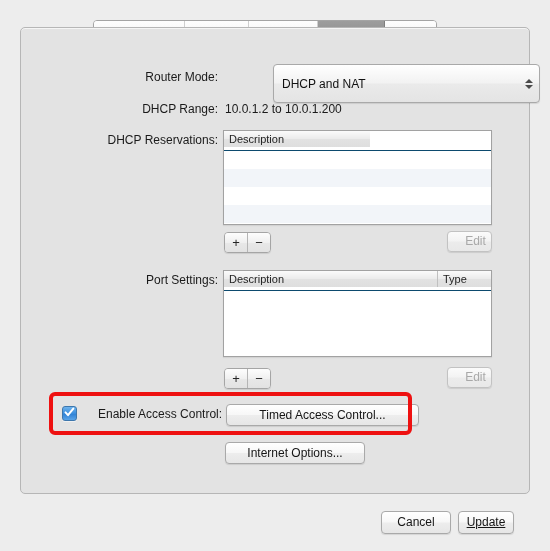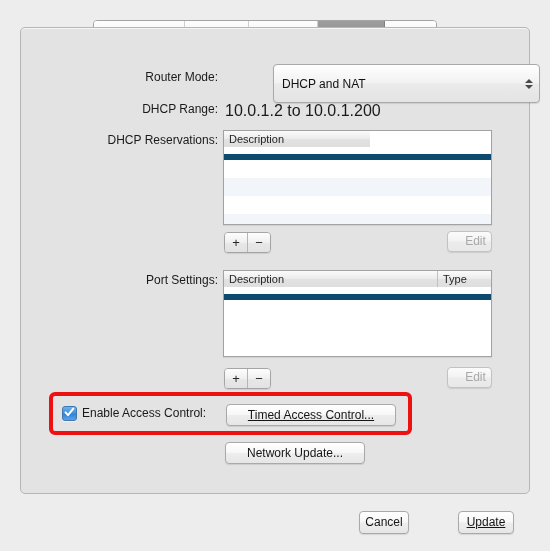--- a/index.html
+++ b/index.html
@@ -113,38 +113,38 @@
     width: 0; height: 0;
     border-left: 4px solid transparent;
     border-right: 4px solid transparent;
   }
   .tri-up { border-bottom: 4px solid #4a4a4a; margin-bottom: 2px; }
   .tri-dn { border-top: 4px solid #4a4a4a; }
 
   
   .value-text {
     position: absolute;
-    font-size: 16px;
+    font-size: 12px;
     color: #1a1a1a;
     white-space: nowrap;
   }
 
   
   .listbox {
     position: absolute;
     box-sizing: border-box;
     border: 1px solid #a2a2a2;
     background: #ffffff;
     overflow: hidden;
     box-shadow: 0 1px 1px rgba(0,0,0,0.07);
   }
   .lhead {
     display: flex;
-    height: 29px;
-    border-bottom: 6px solid #0c4a6e;
+    height: 20px;
+    border-bottom: 1px solid #0c4a6e;
     box-sizing: border-box;
   }
   .lhead .hc {
     height: 16px;
     line-height: 16px;
     font-size: 11px;
     color: #232323;
     padding-left: 5px;
     box-sizing: border-box;
     background: linear-gradient(to bottom, #fbfbfb 0%, #ebebeb 50%, #e2e2e2 51%, #dedede 100%);
@@ -229,21 +229,22 @@
     color: #a8a8a8;
     background: linear-gradient(to bottom, #fbfbfb 0%, #f3f3f3 48%, #ececec 52%, #e8e8e8 100%);
     border-color: #c2c2c2;
     padding-left: 12px;
   }
 
   
   .checkbox-wrap {
     position: absolute;
     display: flex;
-    align-items: flex-start;
+    align-items: center;
+    gap: 16px;
   }
   .cbox {
     width: 13px;
     height: 13px;
     border-radius: 3px;
     background: linear-gradient(to bottom, #6fb3ec 0%, #3a8ddd 50%, #2d7fd4 51%, #5aa4e8 100%);
     border: 1px solid #3d77ad;
     box-shadow: 0 1px 0 rgba(255,255,255,0.5);
     position: relative;
     flex: none;
@@ -337,20 +338,20 @@
 
 <div class="checkbox-wrap" style="left:62px; top:406px;">
   <span class="cbox">
     <svg width="11" height="11" viewBox="0 0 11 11">
       <path d="M1.5 5.4 L4 8.2 L9.3 1.6" stroke="#ffffff" stroke-width="2" fill="none" stroke-linecap="round" stroke-linejoin="round"></path>
     </svg>
   </span>
   <span class="cb-label">Enable Access Control:</span>
 </div>
 
-<div class="btn" style="left:226px; top:404px; width:170px; height:22px; line-height:20px;text-decoration:underline;">Timed Access Control...</div>
+<div class="btn" style="left:226px; top:404px; width:193px; height:22px; line-height:20px;">Timed Access Control...</div>
 
 <div id="redbox" style="border-color: rgb(238, 17, 17);"></div>
 
-<div class="btn" style="left:225px; top:442px; width:140px; height:22px; line-height:20px;">Network Update...</div>
-
-<div class="btn" style="left:359px; top:511px; width:50px; height:23px; line-height:21px;">Cancel</div>
+<div class="btn" style="left:225px; top:442px; width:140px; height:22px; line-height:20px;">Internet Options...</div>
+
+<div class="btn" style="left:381px; top:511px; width:70px; height:23px; line-height:21px;">Cancel</div>
 <div class="btn" style="left:458px; top:511px; width:56px; height:23px; line-height:21px;text-decoration:underline;">Update</div>
 
 </body></html>

